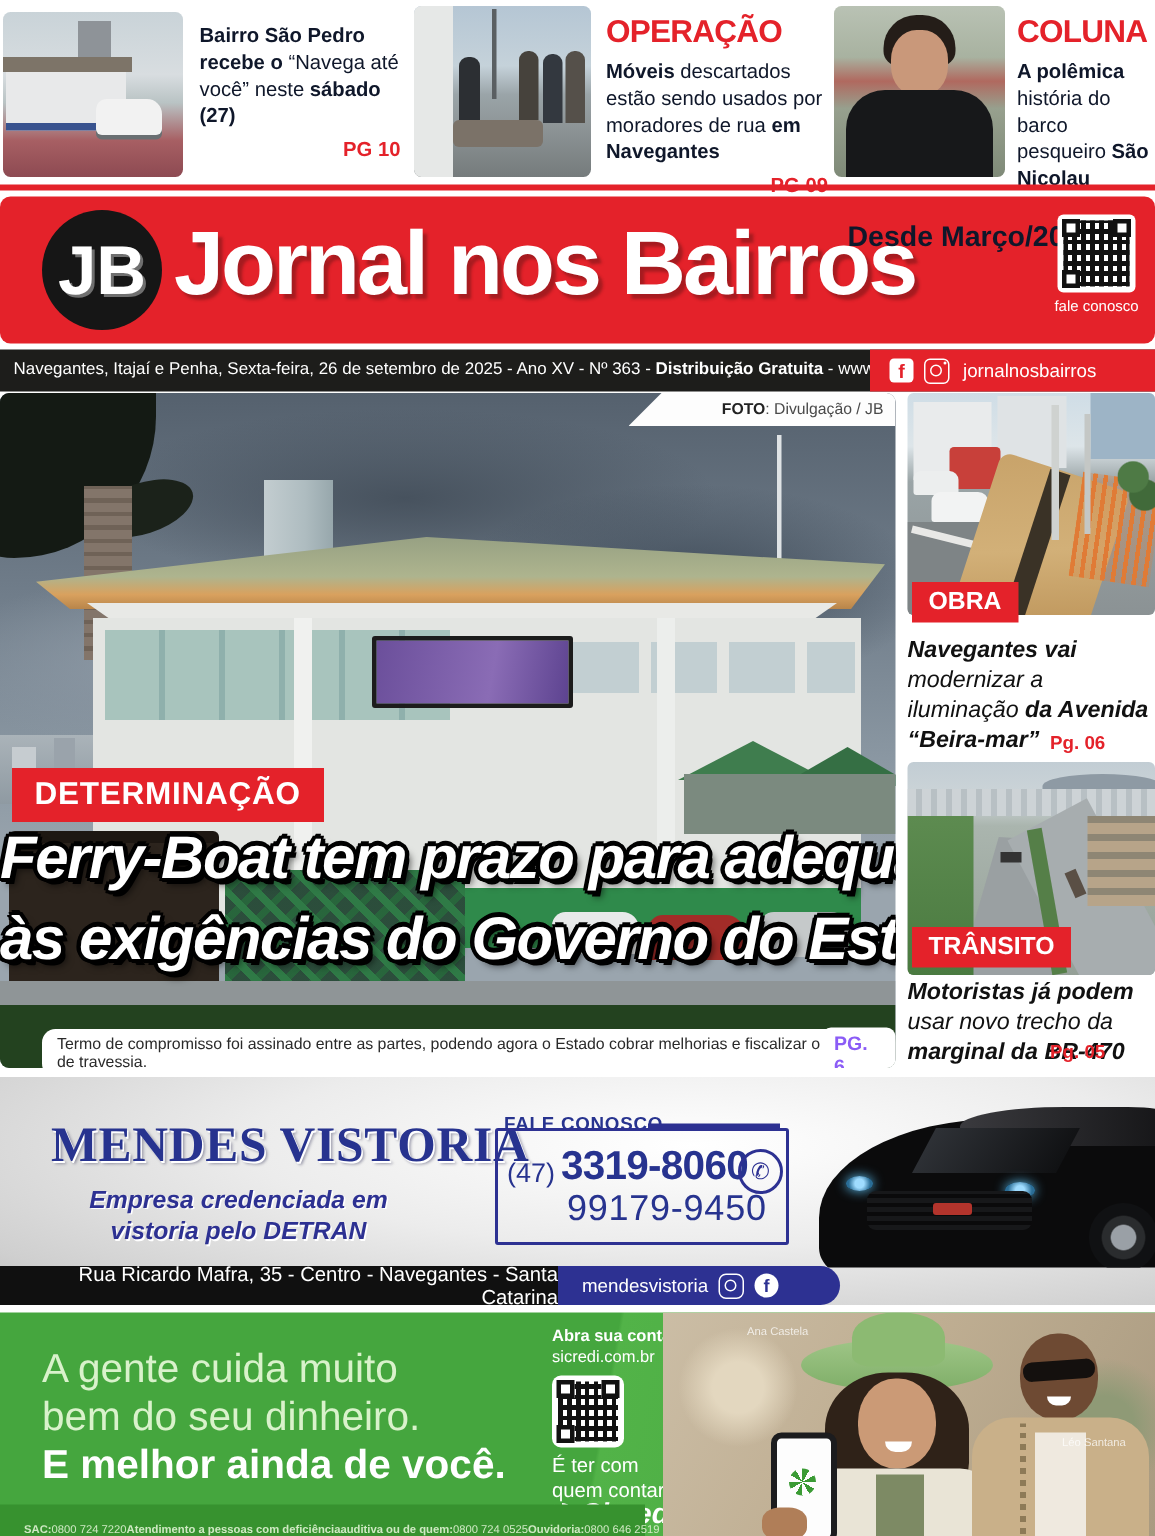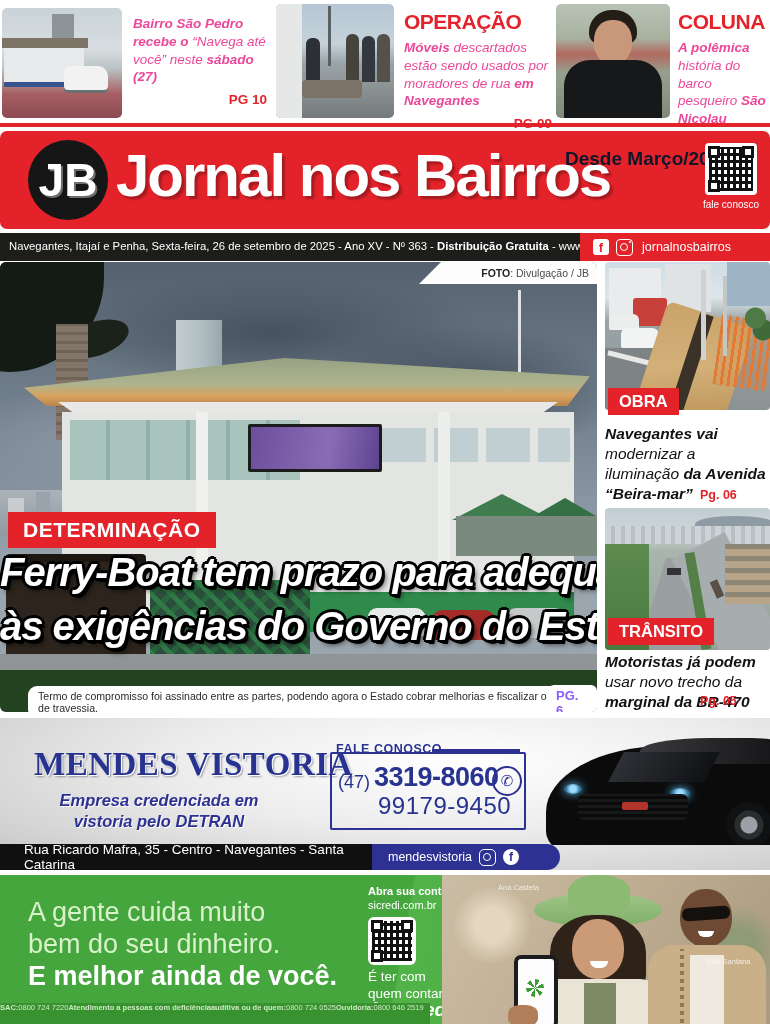--- a/index.html
+++ b/index.html
@@ -1,21 +1,21 @@
 <!DOCTYPE html>
 <html><head>
 <meta charset="utf-8">
 <style>
   html,body{margin:0;padding:0;}
   body{width:770px;height:1024px;background:#fff;font-family:"Liberation Sans",sans-serif;position:relative;overflow:hidden;}
   .abs{position:absolute;}
   .ph{overflow:hidden;border-radius:5px;}
   
   .teaser-tag{color:#e4222a;font-weight:800;font-size:21px;letter-spacing:-0.5px;}
-  .teaser-body{font-size:13.5px;font-style:italic;color:#ec4899;line-height:1.32;margin-top:5px;}
+  .teaser-body{font-size:13.5px;color:#0f172a;line-height:1.32;margin-top:5px;}
   .teaser-body b{font-weight:800;}
   .teaser-page{color:#e4222a;font-weight:700;font-size:13.5px;text-align:right;margin-top:6px;}
   
   .masthead{left:0;top:131px;width:770px;height:98px;background:#e4222a;border-radius:7px;}
   .jb-logo{left:28px;top:9px;width:80px;height:80px;background:#161616;border-radius:50%;color:#fff;
            font-weight:800;font-size:46px;display:flex;align-items:center;justify-content:center;
            text-shadow:2px 2px 0 #6f6f6f;}
   .mast-title{left:116px;top:10px;width:560px;color:#fff;font-weight:800;font-size:60px;letter-spacing:-2px;
               text-shadow:3px 3px 2px rgba(90,20,20,.45);white-space:nowrap;}
   .mast-since{left:565px;top:17px;color:#0f172a;font-size:19px;font-weight:700;}
@@ -63,34 +63,34 @@
   .mendes-sub{font-style:italic;font-weight:700;color:#2d3192;font-size:16.5px;text-align:center;line-height:1.25;
       text-shadow:1px 1px 0 #fff;}
   .contact-box{border:2.5px solid #2d3192;border-radius:2px;}
   .contact-label{background:transparent;color:#27338f;font-weight:700;font-size:12.5px;letter-spacing:0.5px;}
   .contact-line{height:2.5px;background:#2d3192;}
   .phone-big{color:#27338f;font-weight:800;font-size:27px;letter-spacing:-0.5px;}
   .phone-sub{color:#27338f;font-weight:400;font-size:24px;letter-spacing:0.5px;}
   .ddd{color:#27338f;font-size:18px;}
   .wa-circle{width:26px;height:26px;border:2.5px solid #2d3192;border-radius:50%;color:#2d3192;font-size:15px;
       display:flex;align-items:center;justify-content:center;}
-  .mendes-bar-black{background:#101010;color:#fff;font-size:13.5px;display:flex;align-items:center;padding-left:24px;box-sizing:border-box;}
+  .mendes-bar-black{background:#101010;color:#fff;font-size:13.5px;display:flex;align-items:center;padding-left:24px;box-sizing:border-box;text-align:right;}
   .mendes-bar-blue{background:#2d3192;border-radius:0 13px 13px 0;display:flex;align-items:center;gap:7px;padding-left:16px;box-sizing:border-box;}
   .mendes-handle{color:#fff;font-size:12.5px;}
   .ig-round{width:15px;height:15px;border:1.6px solid #fff;border-radius:5px;position:relative;}
   .ig-round::before{content:"";position:absolute;left:3px;top:3px;width:6px;height:6px;border:1.5px solid #fff;border-radius:50%;}
   .fb-round{width:16px;height:16px;background:#fff;border-radius:50%;color:#2d3192;font-weight:800;font-size:12px;
       display:flex;align-items:center;justify-content:center;}
   
   .sicredi{left:0;top:875px;width:770px;height:149px;overflow:hidden;
       background:linear-gradient(100deg,#45a63e 0%,#45a63e 52%,#52b348 52.3%,#49aa41 78%,#45a63e 100%);}
   .sic-line{color:#d9f2cb;font-size:27px;line-height:1.18;white-space:nowrap;}
   .sic-line-bold{color:#ffffff;font-weight:800;font-size:27px;line-height:1.18;white-space:nowrap;}
-  .sic-legal{position:absolute;left:0;bottom:0;width:430px;height:21px;background:#37922f;display:flex;align-items:flex-start;
-      box-sizing:border-box;color:#cfe9c3;font-size:7.5px;white-space:nowrap;}
+  .sic-legal{position:absolute;left:0;bottom:0;width:430px;height:21px;background:#37922f;display:flex;align-items:flex-end;
+      padding-left:16px;box-sizing:border-box;color:#cfe9c3;font-size:7.5px;white-space:nowrap;}
   .sic-legal b{font-weight:800;}
   .sic-small{color:#fff;font-size:11px;line-height:1.25;}
   .sic-slogan{color:#fff;font-size:13.5px;line-height:1.25;}
   .sic-brand{color:#fff;font-weight:800;font-style:italic;font-size:19px;}
   .pinwheel{border-radius:50%;background:conic-gradient(#fff 0 30deg,transparent 30deg 60deg,#fff 60deg 90deg,transparent 90deg 120deg,
       #fff 120deg 150deg,transparent 150deg 180deg,#fff 180deg 210deg,transparent 210deg 240deg,
       #fff 240deg 270deg,transparent 270deg 300deg,#fff 300deg 330deg,transparent 330deg 360deg);}
   .pinwheel-green{border-radius:50%;background:conic-gradient(#3b9b35 0 30deg,transparent 30deg 60deg,#3b9b35 60deg 90deg,transparent 90deg 120deg,
       #3b9b35 120deg 150deg,transparent 150deg 180deg,#3b9b35 180deg 210deg,transparent 210deg 240deg,
       #3b9b35 240deg 270deg,transparent 270deg 300deg,#3b9b35 300deg 330deg,transparent 330deg 360deg);}

